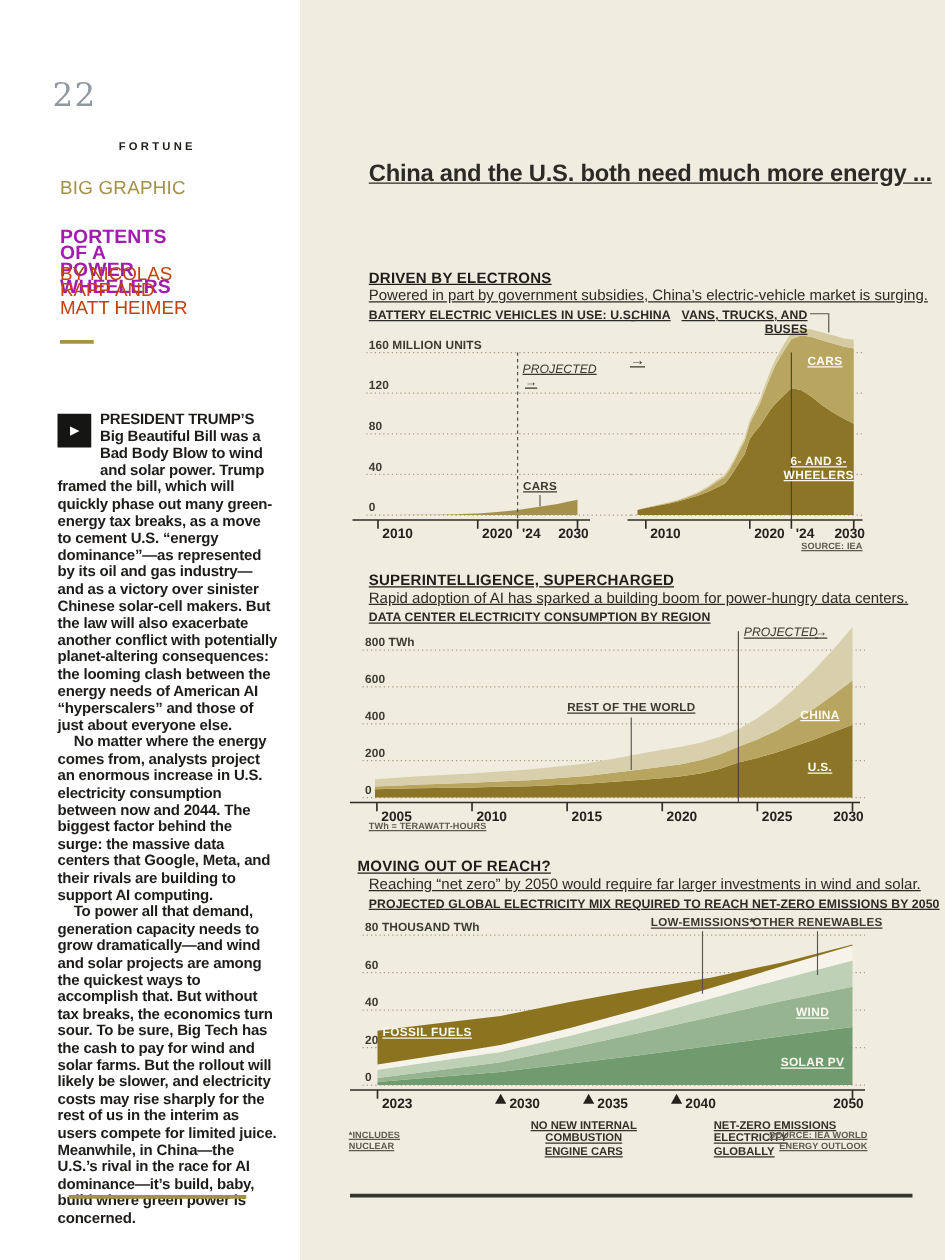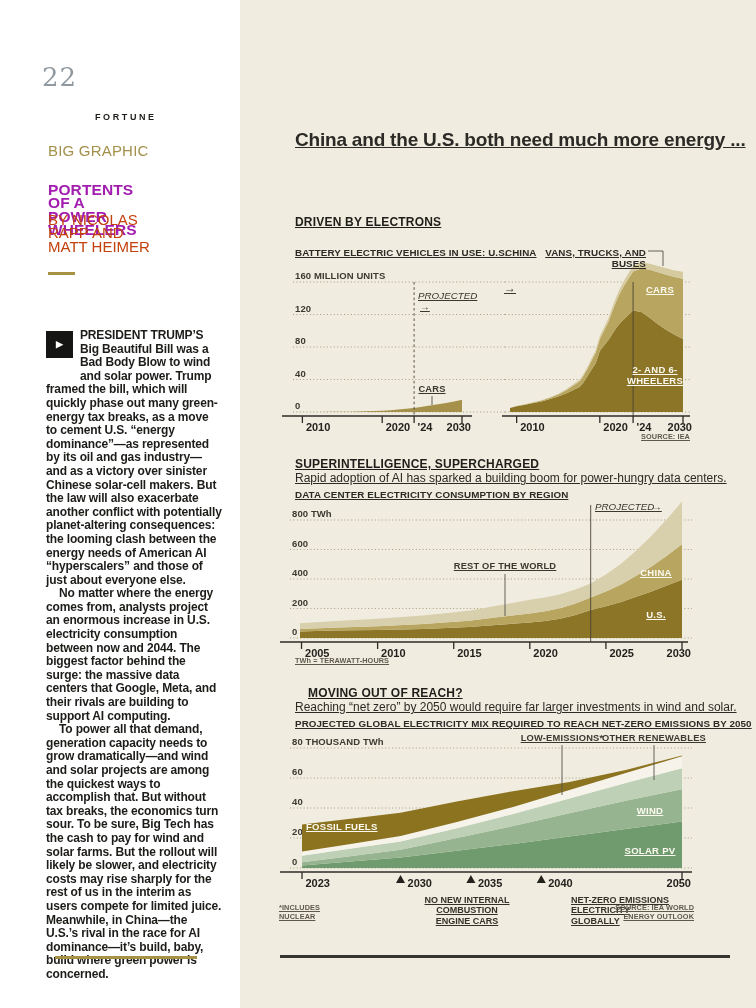--- a/index.html
+++ b/index.html
@@ -185,44 +185,45 @@
     <line class="ptr" x1="192" y1="396" x2="192" y2="405"></line>
     <polyline class="ptr" points="408,251 423,251 423,266"></polyline>
     <line class="ptr" x1="265" y1="574" x2="265" y2="616"></line>
     <line class="ptr" x1="322" y1="745" x2="322" y2="795"></line>
     <line class="ptr" x1="414" y1="745" x2="414" y2="780"></line>
   </svg>
 
   <div class="abs headline">China and the U.S. both need much more energy ...</div>
 
   <div class="abs sectitle" style="left:55px;top:215px;">DRIVEN BY ELECTRONS</div>
+  <div class="abs secsub" style="left:55px;top:229px;">Powered in part by government subsidies, China’s electric-vehicle market is surging.</div>
   <div class="abs ctitle" style="left:55px;top:247px;">BATTERY ELECTRIC VEHICLES IN USE: U.S.</div>
   <div class="abs proj" style="left:178px;top:290px;">PROJECTED</div>
   <div class="abs proj" style="left:180px;top:301px;font-style:normal;">→</div>
   <div class="abs darklab" style="left:176px;top:384px;width:32px;">CARS</div>
 
   <div class="abs ctitle" style="left:265px;top:247px;">CHINA</div>
   <div class="abs ctitle" style="left:296px;top:247px;width:110px;text-align:right;">VANS, TRUCKS, AND BUSES</div>
   <div class="abs" style="left:264px;top:281px;font-size:12px;color:#3a382f;">→</div>
   <div class="abs bandlab" style="left:400px;top:284px;width:40px;">CARS</div>
-  <div class="abs bandlab pre" style="left:383px;top:364px;width:64px;">2- AND 6-
+  <div class="abs bandlab pre" style="left:383px;top:364px;width:64px;">6- AND 3-
 WHEELERS</div>
   <div class="abs src" style="left:330px;top:432px;width:120px;text-align:right;">SOURCE: IEA</div>
 
   <div class="abs sectitle" style="left:55px;top:457px;">SUPERINTELLIGENCE, SUPERCHARGED</div>
   <div class="abs secsub" style="left:55px;top:471px;">Rapid adoption of AI has sparked a building boom for power-hungry data centers.</div>
   <div class="abs ctitle" style="left:55px;top:489px;">DATA CENTER ELECTRICITY CONSUMPTION BY REGION</div>
   <div class="abs proj" style="left:355px;top:501px;">PROJECTED</div>
   <div class="abs proj" style="left:412px;top:501px;font-style:normal;">→</div>
   <div class="abs darklab" style="left:205px;top:561px;width:120px;">REST OF THE WORLD</div>
   <div class="abs bandlab" style="left:396px;top:567px;width:40px;">CHINA</div>
   <div class="abs bandlab" style="left:396px;top:609px;width:40px;">U.S.</div>
   <div class="abs src" style="left:55px;top:656px;">TWh = TERAWATT-HOURS</div>
 
-  <div class="abs sectitle" style="left:68px;top:686px;">MOVING OUT OF REACH?</div>
+  <div class="abs sectitle" style="left:46px;top:686px;">MOVING OUT OF REACH?</div>
   <div class="abs secsub" style="left:55px;top:700px;">Reaching “net zero” by 2050 would require far larger investments in wind and solar.</div>
   <div class="abs ctitle" style="left:55px;top:718px;">PROJECTED GLOBAL ELECTRICITY MIX REQUIRED TO REACH NET-ZERO EMISSIONS BY 2050</div>
   <div class="abs darklab" style="left:246px;top:733px;width:152px;">LOW-EMISSIONS*</div>
   <div class="abs darklab" style="left:338px;top:733px;width:152px;">OTHER RENEWABLES</div>
   <div class="abs bandlab" style="left:66px;top:821px;width:74px;text-align:left;">FOSSIL FUELS</div>
   <div class="abs bandlab" style="left:388px;top:805px;width:44px;">WIND</div>
   <div class="abs bandlab" style="left:380px;top:845px;width:60px;">SOLAR PV</div>
   <div class="abs ann pre" style="left:157px;top:895px;width:140px;text-align:center;">NO NEW INTERNAL
 COMBUSTION
 ENGINE CARS</div>

